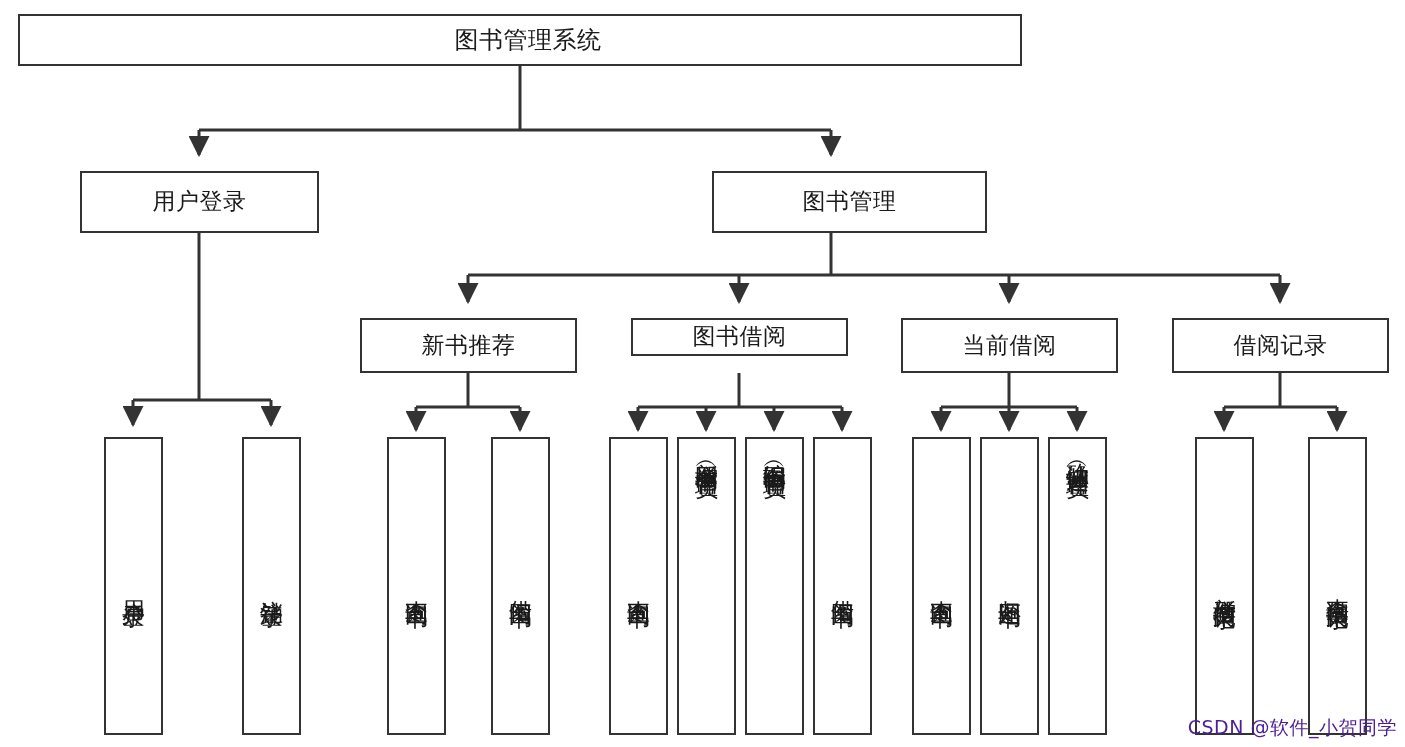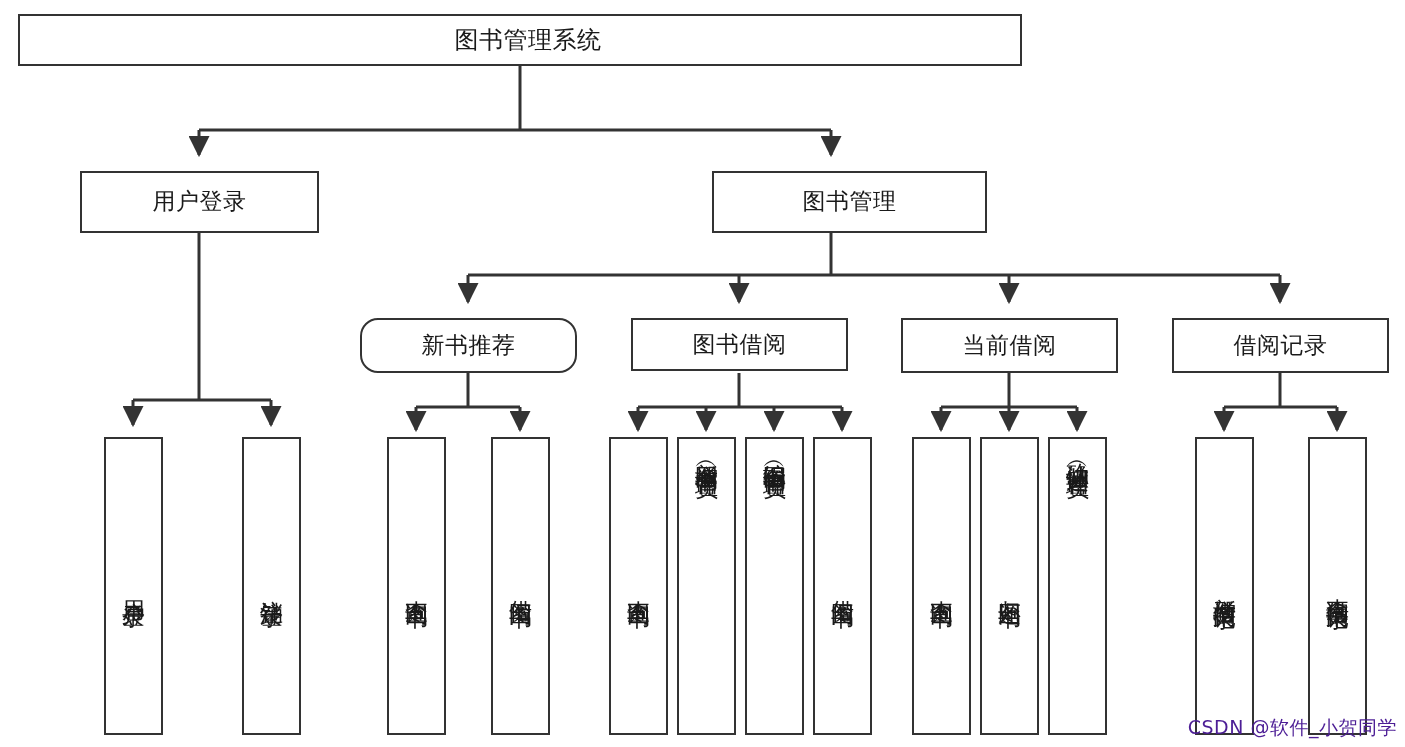--- a/index.html
+++ b/index.html
@@ -141,25 +141,25 @@
   </div>
 
   <div class="node h" style="left:80px; top:171px; width:239px; height:62px;">
     <span class="node-label">用户登录</span>
   </div>
 
   <div class="node h" style="left:712px; top:171px; width:275px; height:62px;">
     <span class="node-label">图书管理</span>
   </div>
 
-  <div class="node h" style="left:360px; top:318px; width:217px; height:55px;border-radius:18px;">
+  <div class="node h" style="left:360px; top:318px; width:217px; height:55px;">
     <span class="node-label">新书推荐</span>
   </div>
 
-  <div class="node h" style="left:631px; top:318px; width:217px; height:53px;">
+  <div class="node h" style="left:631px; top:318px; width:217px; height:38px;">
     <span class="node-label">图书借阅</span>
   </div>
 
   <div class="node h" style="left:901px; top:318px; width:217px; height:55px;align-items:center;">
     <span class="node-label">当前借阅</span>
   </div>
 
   <div class="node h" style="left:1172px; top:318px; width:217px; height:55px;">
     <span class="node-label">借阅记录</span>
   </div>

